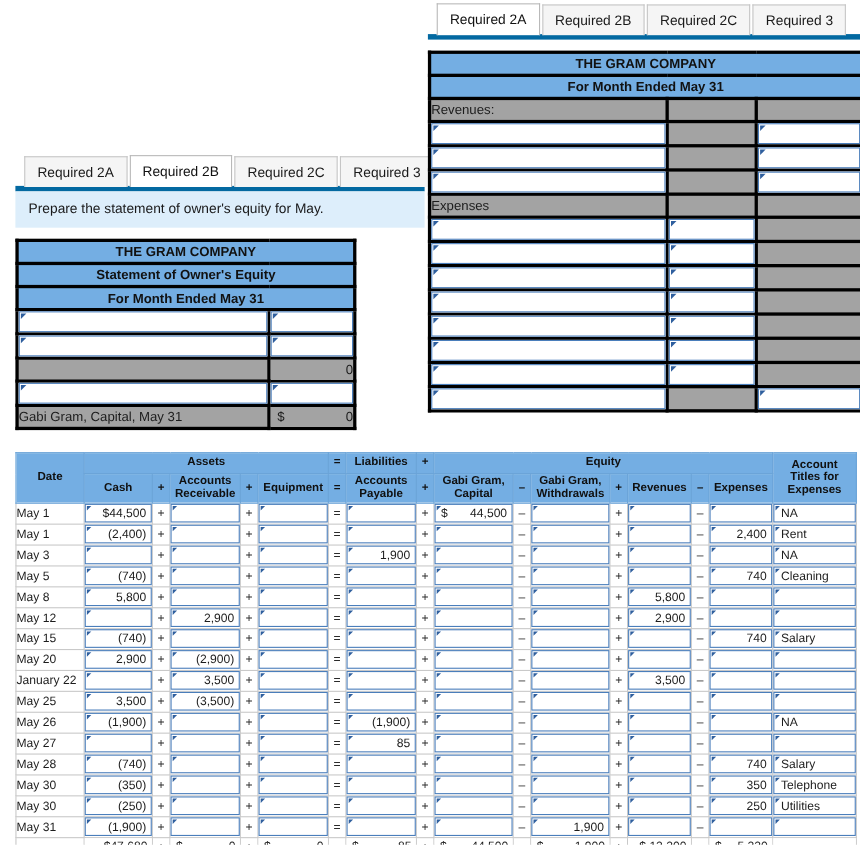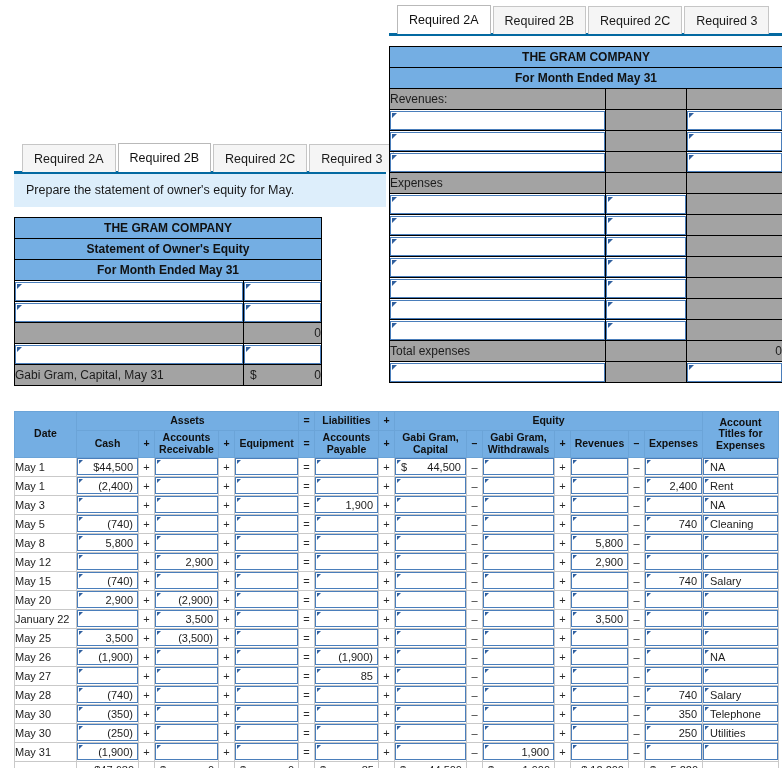--- a/index.html
+++ b/index.html
@@ -14,21 +14,21 @@
 
   
   .panel { position: absolute; }
   #panel-equity { left: 14px; top: 138px; width: 372px; }
   #panel-income { left: 389px; top: 0px;   width: 393px; }
 
   
   .tabstrip {
     display: flex;
     align-items: flex-end;
-    border-bottom: 3px solid #0369a1;
+    border-bottom: 5px solid #0369a1;
     height: 36px;
     padding-left: 8px;
   }
   .tab {
     font-size: 12.5px;
     color: #1a1a1a;
     background: #f5f5f5;
     border: 1px solid #c6c6c6;
     border-bottom: none;
     padding: 8px 11px 7px 11px;
@@ -55,21 +55,21 @@
   }
 
   
   table.fin {
     border-collapse: collapse;
     table-layout: fixed;
     font-size: 12px;
     color: #1c1c1c;
   }
   table.fin td {
-    border: 1px solid #000000;
+    border: 3px solid #000000;
     height: 21px;
     padding: 0;
     vertical-align: middle;
   }
   td.bluehdr {
     background: #74aee3;
     color: #111111;
     font-weight: bold;
     text-align: center;
     font-size: 12px;
@@ -359,25 +359,20 @@
             <td class="num plaincell"></td>
           </tr>
           <tr>
             <td class="inputcell">
               <span class="inputbox"></span>
             </td>
             <td class="inputcell">
               <span class="inputbox"></span>
             </td>
             <td class="num plaincell"></td>
-          </tr>
-          <tr>
-            <td class="lbl plaincell">Total expenses</td>
-            <td class="num plaincell"></td>
-            <td class="num plaincell">0</td>
           </tr>
           <tr>
             <td class="inputcell">
               <span class="inputbox"></span>
             </td>
             <td class="num plaincell"></td>
             <td class="inputcell">
               <span class="inputbox"></span>
             </td>
           </tr>

